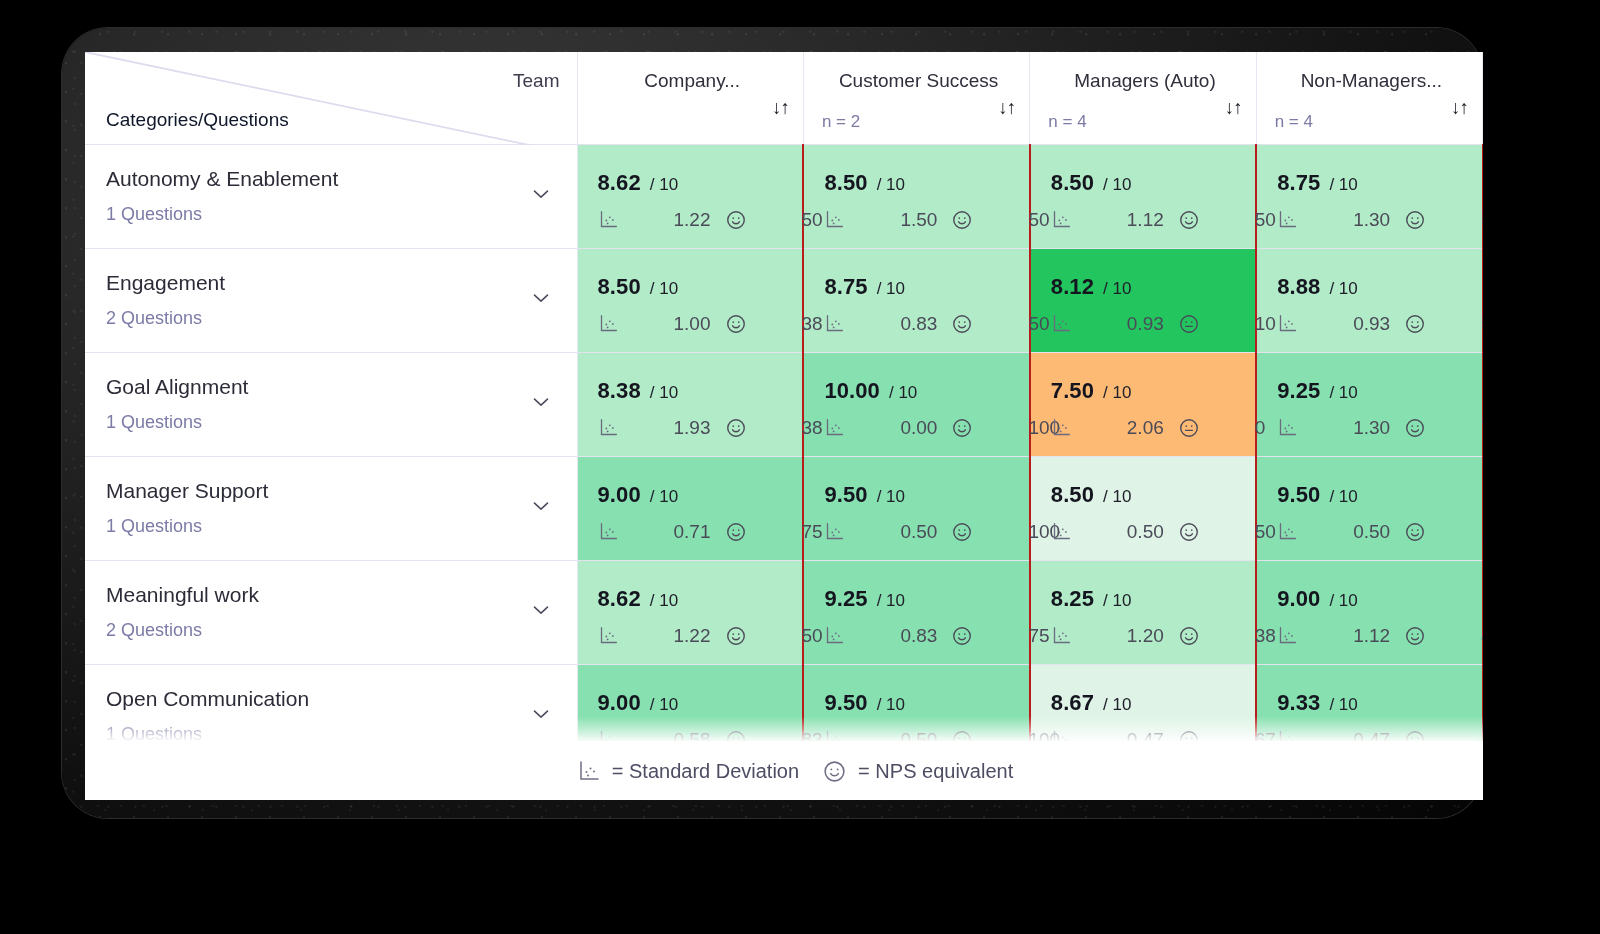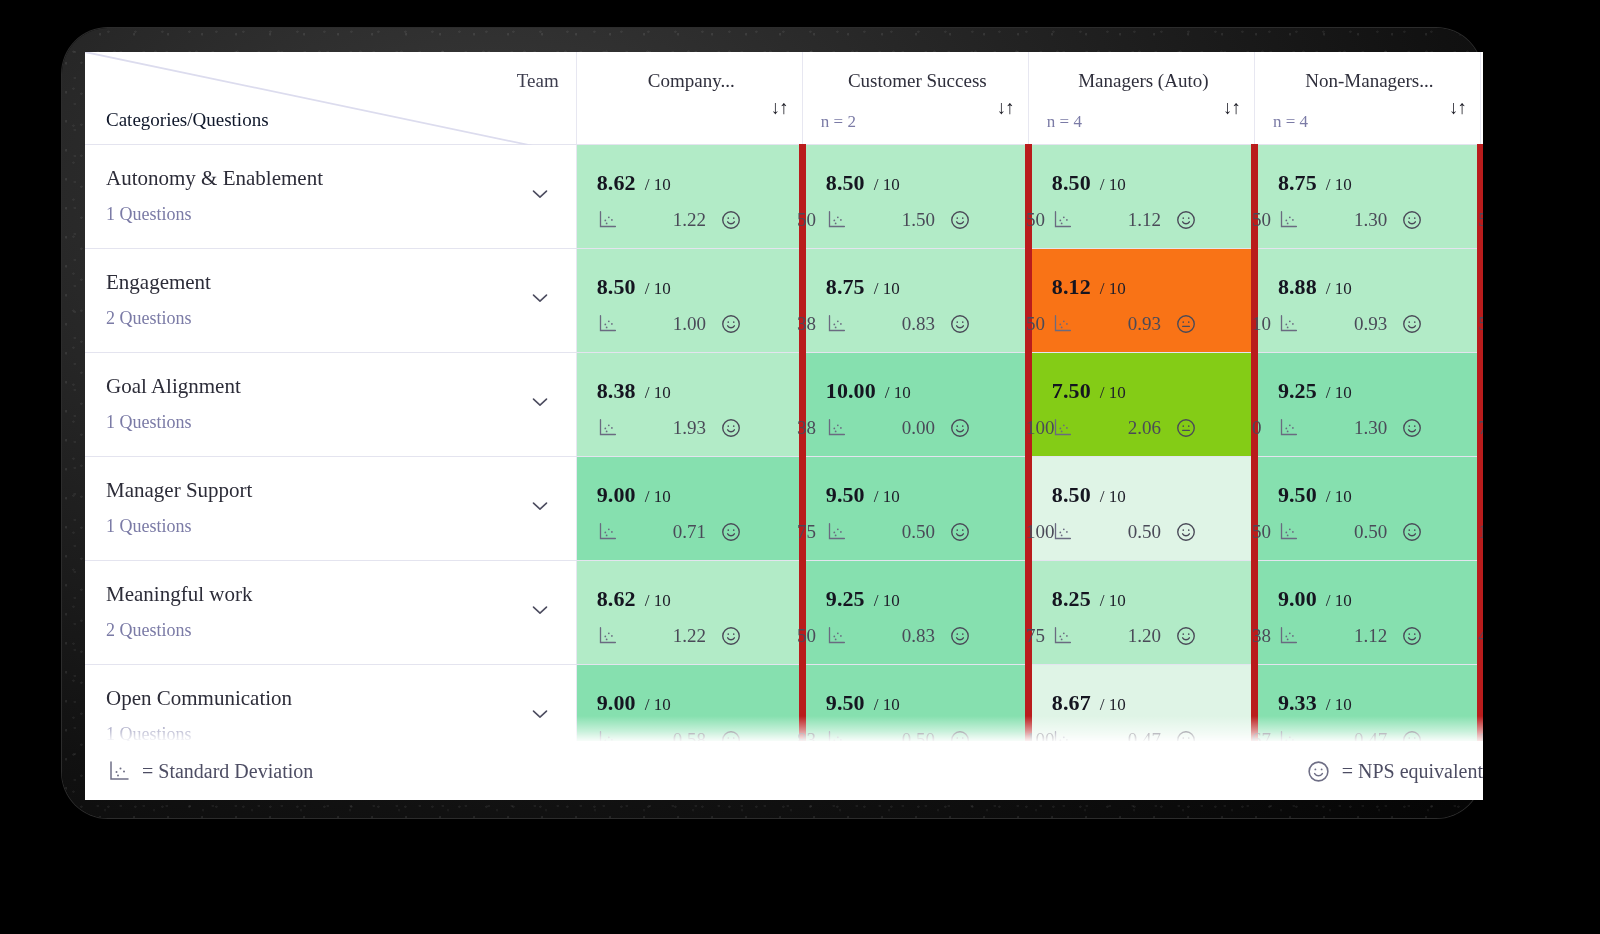--- a/index.html
+++ b/index.html
@@ -2,21 +2,21 @@
 <html><head>
 <meta charset="utf-8">
 <style>
   * { box-sizing: border-box; margin: 0; padding: 0; }
   html, body {
     width: 1600px; height: 934px;
     background: #000;
     font-family: "Liberation Sans", sans-serif;
     overflow: hidden;
   }
-  #stage { position: relative; width: 1600px; height: 934px; background: #000; font-family: Liberation Serif, serif; }
+  #stage { position: relative; width: 1600px; height: 934px; background: #000; }
 
   
   #device {
     position: absolute;
     left: 62px; top: 28px;
     width: 1420px; height: 790px;
     border-radius: 46px;
     background: radial-gradient(ellipse at 30% 20%, #3b3b3b 0%, #242424 38%, #111 70%, #050505 100%);
     box-shadow: 0 0 0 1px #2c2c2c, 0 18px 60px rgba(0,0,0,.9);
   }
@@ -95,34 +95,34 @@
   td.rowlabel .cat {
     font-size:21px; color:#2c2c38; font-weight:400; line-height:1.1;
   }
   td.rowlabel .qn {
     margin-top:13px; font-size:18px; color:#7b7ba6; font-weight:400;
   }
   td.rowlabel .chev {
     position:absolute; right:24px; top:50%; transform:translateY(-60%);
   }
 
-  td.cell { border-right:7px solid #b91c1c; padding:8px 0 0 20px; }
+  td.cell { border-right:2px solid #b91c1c; padding:8px 0 0 20px; }
   td.cell .top { display:flex; align-items:baseline; gap:9px; }
   td.cell .score { font-size:22px; font-weight:700; color:#151520; letter-spacing:.1px; }
   td.cell .outof { font-size:17px; color:#20202b; }
   td.cell .bot { display:flex; align-items:center; gap:7px; margin-top:13px; }
   td.cell .sd, td.cell .nps { font-size:19px; color:#4a4a58;margin-left:48px; }
   td.cell .gap { width:7px; }
 
   svg.ico { display:block; }
 
   
   .legend {
     position:absolute; left:0; bottom:0; width:1398px; height:58px;
-    background:#fff; display:flex; align-items:center; justify-content:space-between; gap:23px;
+    background:#fff; display:flex; align-items:center; justify-content:center; gap:23px;
     box-shadow: 0 -6px 10px -6px rgba(255,255,255,1), 0 -1px 0 0 #fff;
     z-index:5;
     padding-left:22px;
   }
   .legend .item { display:flex; align-items:center; gap:11px; }
   .legend .txt { font-size:20px; color:#4d4d63; }
   .fadeover{
     position:absolute; left:0; bottom:58px; width:1398px; height:26px;
     background:linear-gradient(to bottom, rgba(255,255,255,0), rgba(255,255,255,.92));
     z-index:4; pointer-events:none;
@@ -370,21 +370,21 @@
                     <svg class="ico" width="22" height="22" viewBox="0 0 24 24" fill="none" stroke="#4a4a58" stroke-width="1.5" stroke-linecap="round">
                       <circle cx="12" cy="12" r="9"></circle>
                       <circle cx="9" cy="10" r=".9" fill="#4a4a58" stroke="none"></circle>
                       <circle cx="15" cy="10" r=".9" fill="#4a4a58" stroke="none"></circle>
                       <path d="M8.3 14c1 1.4 2.2 2.1 3.7 2.1s2.7-.7 3.7-2.1"></path>
                     </svg>
                   </span>
                   <span class="nps">50</span>
                 </div>
               </td>
-              <td class="cell" style="background: #f97316; text-align: center;">
+              <td class="cell" style="background: #22c55e; text-align: center;">
                 <div class="top">
                   <span class="score">8.12</span>
                   <span class="outof">/ 10</span>
                 </div>
                 <div class="bot">
                   <span>
                     <svg class="ico" width="21" height="21" viewBox="0 0 24 24" fill="none" stroke="#6a6a80" stroke-width="1.5" stroke-linecap="round">
                       <path d="M4 3v17h17"></path>
                       <circle cx="9.5" cy="13" r="1" fill="#6a6a80" stroke="none"></circle>
                       <circle cx="13.5" cy="9.5" r="1" fill="#6a6a80" stroke="none"></circle>
@@ -494,21 +494,21 @@
                     <svg class="ico" width="22" height="22" viewBox="0 0 24 24" fill="none" stroke="#4a4a58" stroke-width="1.5" stroke-linecap="round">
                       <circle cx="12" cy="12" r="9"></circle>
                       <circle cx="9" cy="10" r=".9" fill="#4a4a58" stroke="none"></circle>
                       <circle cx="15" cy="10" r=".9" fill="#4a4a58" stroke="none"></circle>
                       <path d="M8.3 14c1 1.4 2.2 2.1 3.7 2.1s2.7-.7 3.7-2.1"></path>
                     </svg>
                   </span>
                   <span class="nps">100</span>
                 </div>
               </td>
-              <td class="cell" style="background: #84cc16;">
+              <td class="cell" style="background: #fdba74;">
                 <div class="top">
                   <span class="score">7.50</span>
                   <span class="outof">/ 10</span>
                 </div>
                 <div class="bot">
                   <span>
                     <svg class="ico" width="21" height="21" viewBox="0 0 24 24" fill="none" stroke="#6a6a80" stroke-width="1.5" stroke-linecap="round">
                       <path d="M4 3v17h17"></path>
                       <circle cx="9.5" cy="13" r="1" fill="#6a6a80" stroke="none"></circle>
                       <circle cx="13.5" cy="9.5" r="1" fill="#6a6a80" stroke="none"></circle>

